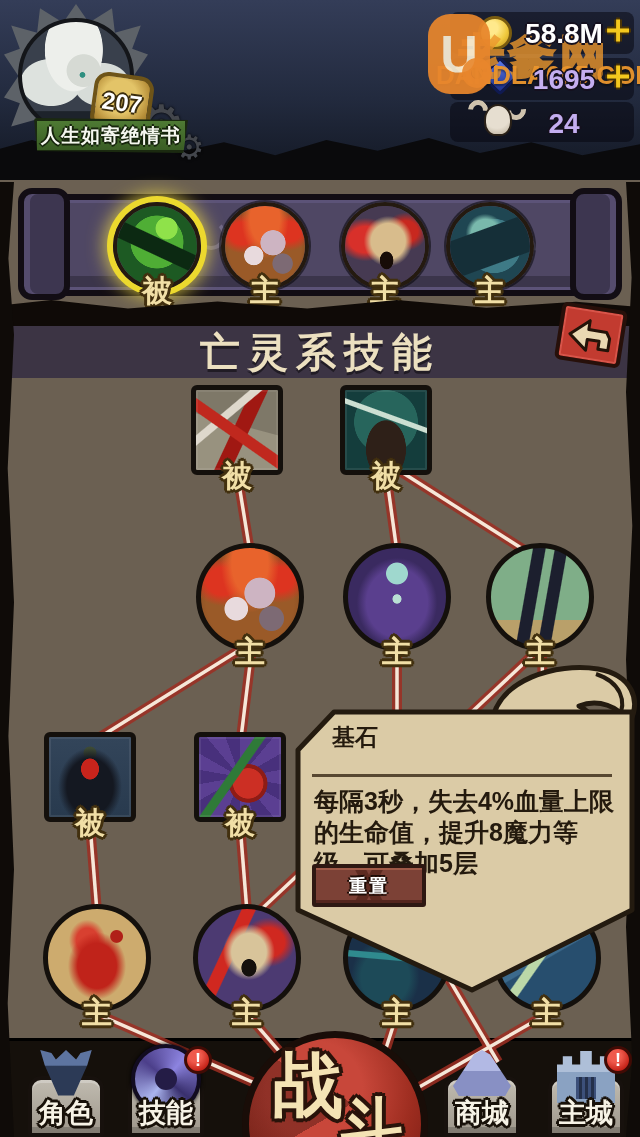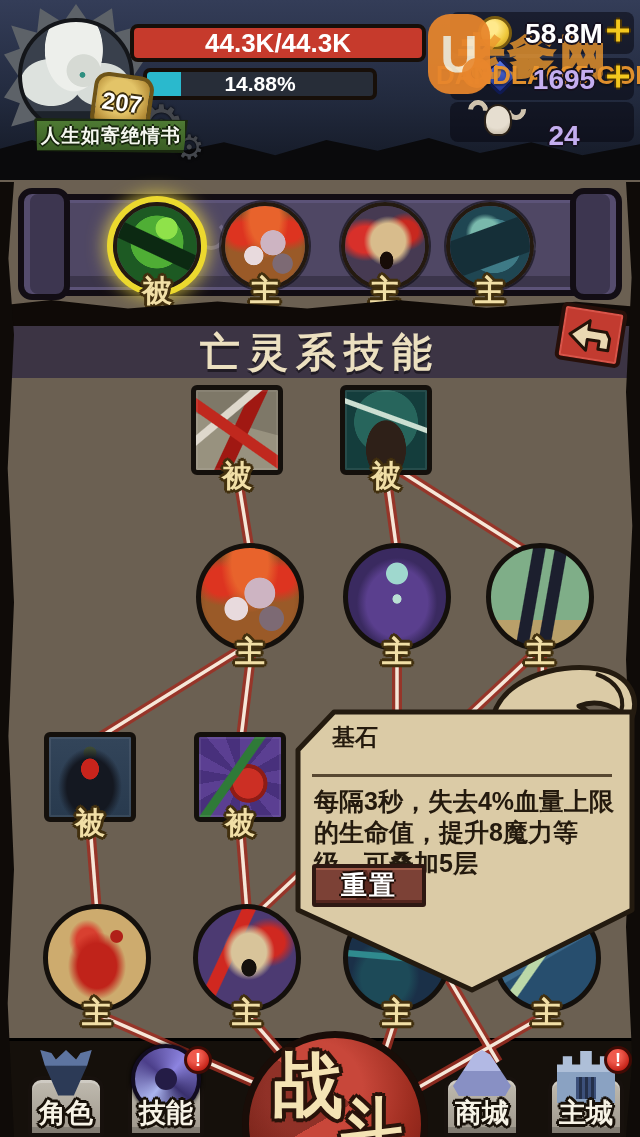--- a/index.html
+++ b/index.html
@@ -114,21 +114,21 @@
   .tooltip svg{position:absolute;left:0;top:0;}
   .tt-titlerow{position:absolute;left:36px;top:62px;width:300px;display:flex;align-items:baseline;color:#241a0e;}
   .tt-title,.tt-lv{font-size:31px;font-weight:900;}
   .tt-lv{margin-left:10px;}
   .tt-tag{font-size:23px;font-weight:900;margin-left:16px;}
   .tt-div{position:absolute;left:32px;top:114px;width:300px;height:3px;background:#41311c;opacity:.85;}
   .tt-body{position:absolute;left:34px;top:126px;width:308px;font-size:25px;font-weight:700;line-height:31px;color:#241a0e;}
   .tt-btn{position:absolute;top:204px;height:43px;border-radius:3px;border:4px solid #2e1812;cursor:pointer;
     background:linear-gradient(118deg, transparent 45%, #5c2a20 46% 54%, transparent 55%),linear-gradient(62deg, transparent 45%, #5c2a20 46% 54%, transparent 55%),#7c4136;
     box-shadow:inset 0 2px 0 #a05a48, inset 0 -3px 0 #54251d;
-    display:flex;align-items:center;justify-content:center;color:#fff;font-size:26px;font-weight:900;letter-spacing:2px;
+    display:flex;align-items:center;justify-content:center;color:#fff;font-size:18px;font-weight:900;letter-spacing:2px;
     text-shadow:-2px 0 #1c0c06,2px 0 #1c0c06,0 -2px #1c0c06,0 2px #1c0c06;}
   .tt-reset{left:32px;width:114px;}
   .tt-max{left:184px;width:98px;}
   
   .navbg{position:absolute;left:0;top:1038px;width:640px;height:99px;background:#15100b;border-top:3px solid #000;z-index:5;}
   .navstone{position:absolute;top:1076px;width:76px;height:61px;z-index:8;cursor:pointer;
     background:linear-gradient(#c0bbb0,#9e978b);border:4px solid #17110d;border-radius:13px 13px 3px 3px;
     box-shadow:inset 0 3px 0 rgba(255,255,255,.25), inset 0 -6px 0 rgba(0,0,0,.18);}
   .navlabel{position:absolute;left:50%;bottom:2px;transform:translateX(-50%);white-space:nowrap;
     font-size:27px;font-weight:900;color:#f7f3e6;
@@ -161,27 +161,20 @@
 <div class="screen">
 
   <div class="sky"></div>
   <div class="ground"></div>
 
   <div>
     <div class="spikes"></div>
     <div class="portrait"></div>
   </div>
 
-  <div class="hpbar">
-    <span>44.3K/44.3K</span>
-  </div>
-  <div class="xpbar">
-    <div class="xpfill" id="xpfill" style="width: 14.88%; background: rgb(42, 185, 205);"></div>
-    <span>14.88%</span>
-  </div>
   <div class="lvl">
     <span>207</span>
   </div>
   <div class="ribbon">
     <span>人生如寄绝情书</span>
   </div>
   <div class="gears">
     <span class="g1">⚙</span>
     <span class="g2">⚙</span>
   </div>
@@ -194,21 +187,21 @@
       <div class="pill" style="top: 58px; height: 42px;"></div>
       <div class="cicon gem-icon"></div>
       <div class="cval" style="left: 516px; width: 96px; top: 64px; font-size: 28px; color: rgb(196, 174, 240);">1695</div>
       <div class="cplus" style="top: 56px;">＋</div>
       <div class="pill" style="top: 102px; height: 40px;"></div>
       <div class="cicon ram-skull-icon">
         <div class="horn h1"></div>
         <div class="horn h2"></div>
         <div class="skull"></div>
       </div>
-      <div class="cval" style="left: 516px; width: 96px; top: 120px; font-size: 28px; color: rgb(196, 174, 240);">24</div>
+      <div class="cval" style="left: 516px; width: 96px; top: 108px; font-size: 28px; color: rgb(196, 174, 240);">24</div>
     </div>
 
   <div class="wm-logo">U</div>
   <div class="wm-ring"></div>
   <div class="wm-cn">老爹网</div>
   <div class="wm-site">DANDLA695.COM</div>
 
   <div class="banner">
     <div class="scroll"></div>
     <div class="scroll-end se-l"></div>

